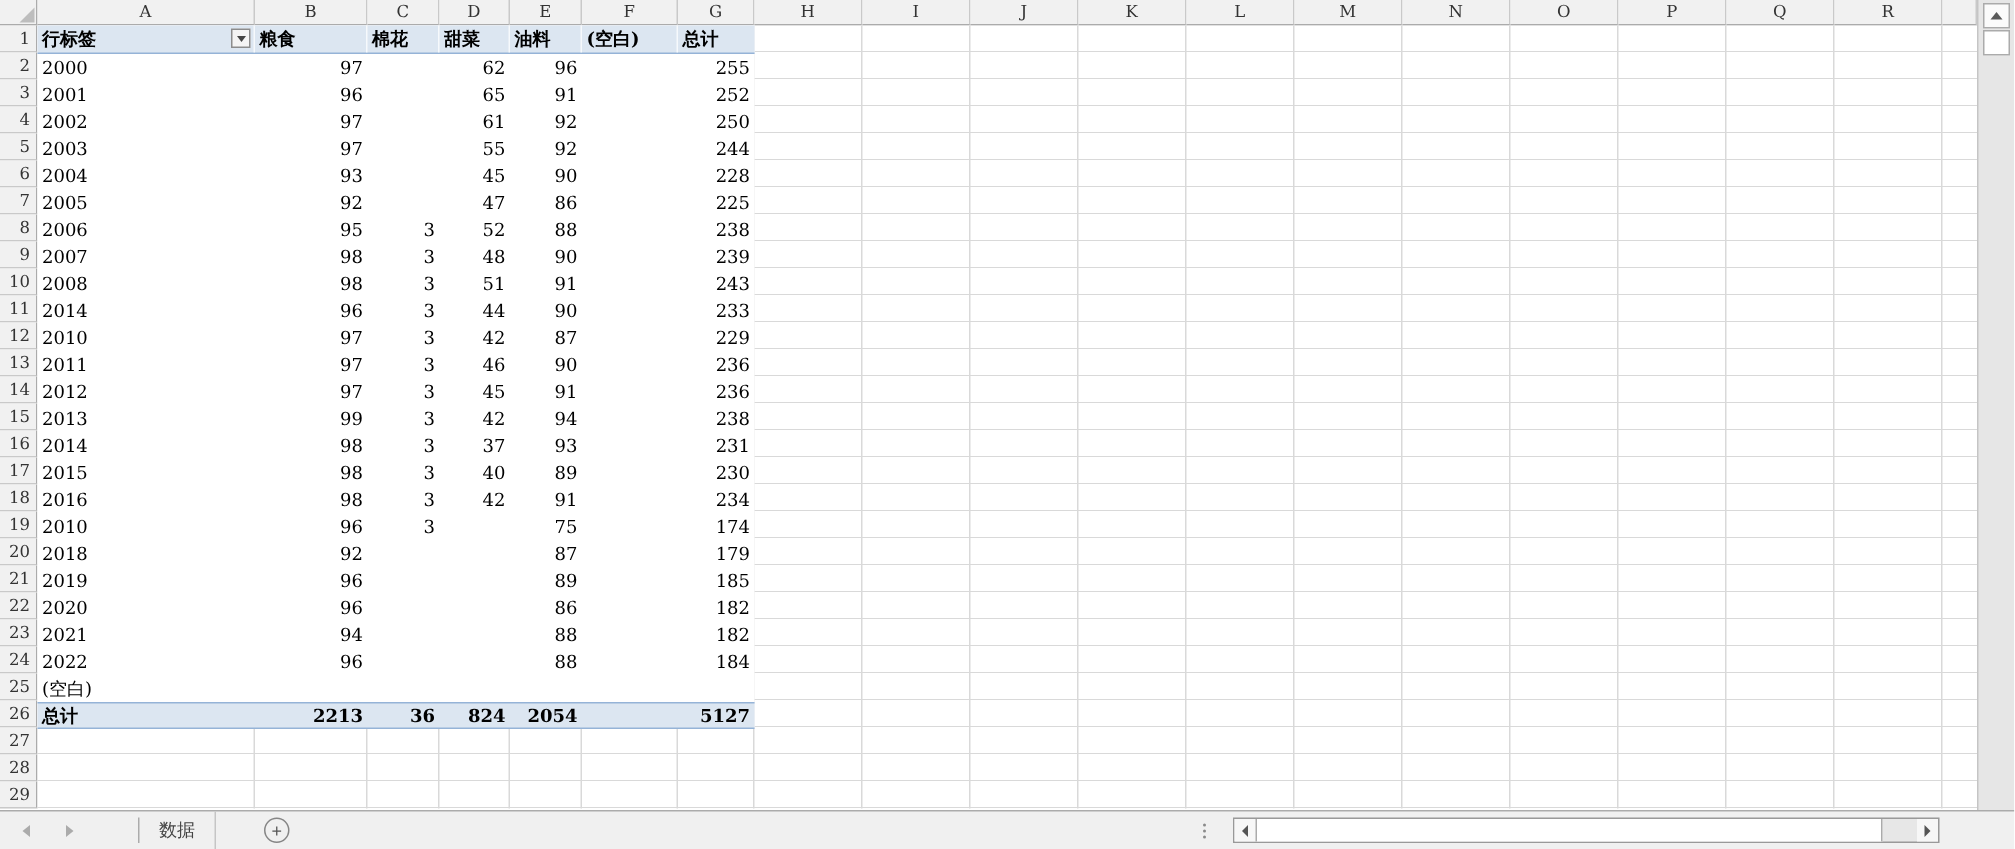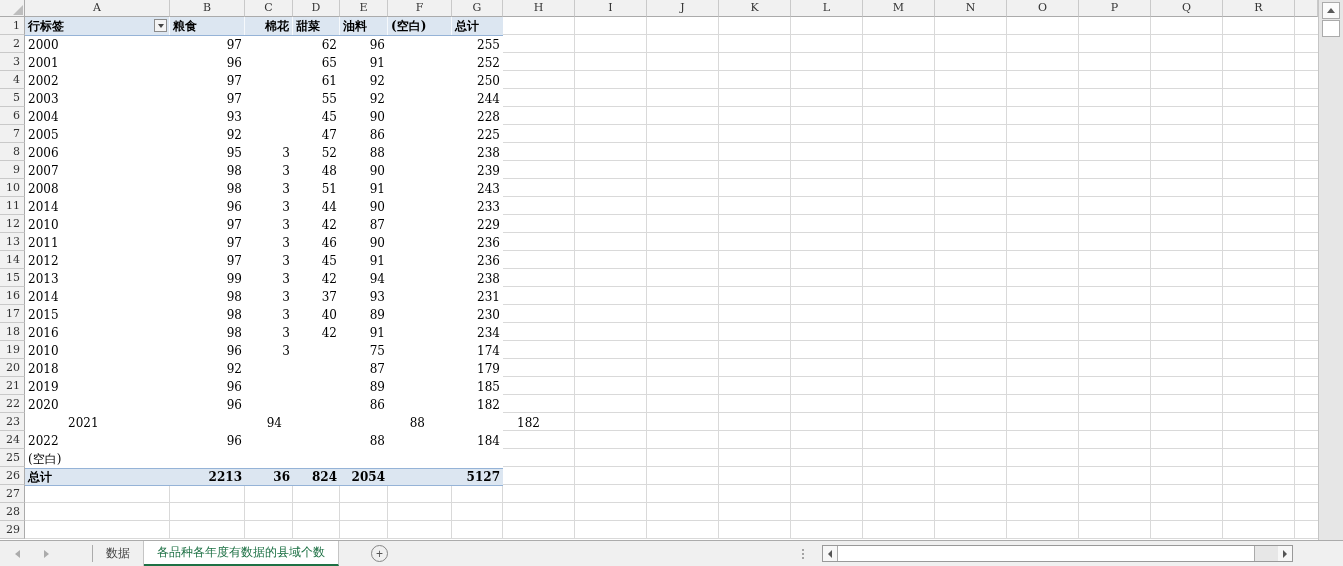--- a/index.html
+++ b/index.html
@@ -151,21 +151,21 @@
         <div class="vline" style="left: 1125px;"></div>
         <div class="vline" style="left: 1197px;"></div>
         <div class="vline" style="left: 1269px;"></div>
       </div>
     <div class="pivot" id="pivot">
         <div class="prow hdr hdr2">
           <div class="pcell" style="width: 145px;">行标签<div class="filter-btn">
               <div class="fb-arrow"></div>
             </div></div>
           <div class="pcell" style="width: 75px;">粮食</div>
-          <div class="pcell" style="width: 48px; text-align: right;">棉花</div>
+          <div class="pcell" style="width: 48px;">棉花</div>
           <div class="pcell" style="width: 47px;">甜菜</div>
           <div class="pcell" style="width: 48px;">油料</div>
           <div class="pcell" style="width: 64px;">(空白)</div>
           <div class="pcell" style="width: 51px;">总计</div>
         </div>
         <div class="prow">
           <div class="pcell" style="width: 145px;">2000</div>
           <div class="pcell num" style="width: 75px;">97</div>
           <div class="pcell num" style="width: 48px;"></div>
           <div class="pcell num" style="width: 47px;">62</div>
@@ -347,21 +347,21 @@
         <div class="prow">
           <div class="pcell" style="width: 145px;">2020</div>
           <div class="pcell num" style="width: 75px;">96</div>
           <div class="pcell num" style="width: 48px;"></div>
           <div class="pcell num" style="width: 47px;"></div>
           <div class="pcell num" style="width: 48px;">86</div>
           <div class="pcell num" style="width: 64px;"></div>
           <div class="pcell num" style="width: 51px;">182</div>
         </div>
         <div class="prow">
-          <div class="pcell" style="width: 145px; margin-left: 40px;">2021</div>
+          <div class="pcell" style="width: 145px;">2021</div>
           <div class="pcell num" style="width: 75px;">94</div>
           <div class="pcell num" style="width: 48px;"></div>
           <div class="pcell num" style="width: 47px;"></div>
           <div class="pcell num" style="width: 48px;">88</div>
           <div class="pcell num" style="width: 64px;"></div>
           <div class="pcell num" style="width: 51px;">182</div>
         </div>
         <div class="prow">
           <div class="pcell" style="width: 145px;">2022</div>
           <div class="pcell num" style="width: 75px;">96</div>
@@ -400,21 +400,20 @@
   </div>
 
   <div class="tabbar">
     <div class="tabs-region">
       <div class="nav-arrows">
         <div class="arr left"></div>
         <div class="arr right"></div>
       </div>
       <div class="tab-divider"></div>
       <div class="tab">数据</div>
-      <div class="tab active">各品种各年度有数据的县域个数</div>
       <div class="newsheet">+</div>
     </div>
     <div class="splitter">
       <div class="dot"></div>
       <div class="dot"></div>
       <div class="dot"></div>
     </div>
     <div class="hscroll">
       <div class="hs-btn">
         <div class="tri-l"></div>

